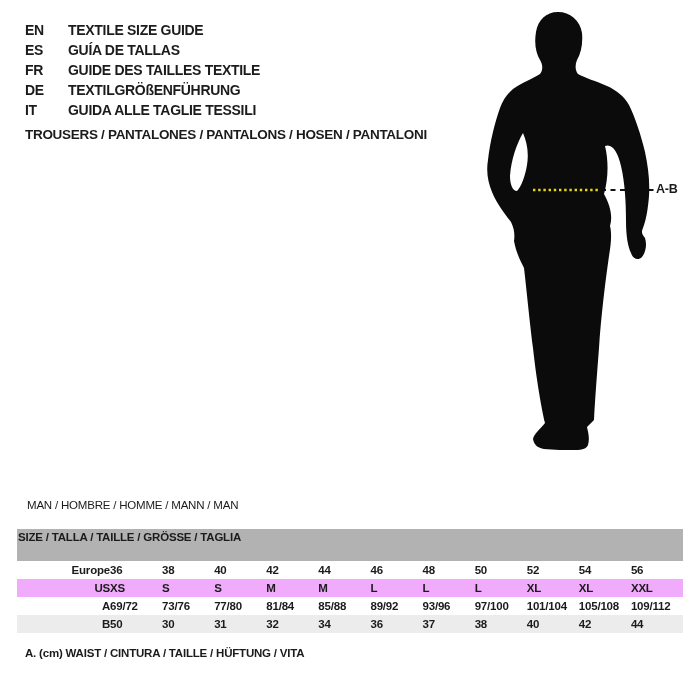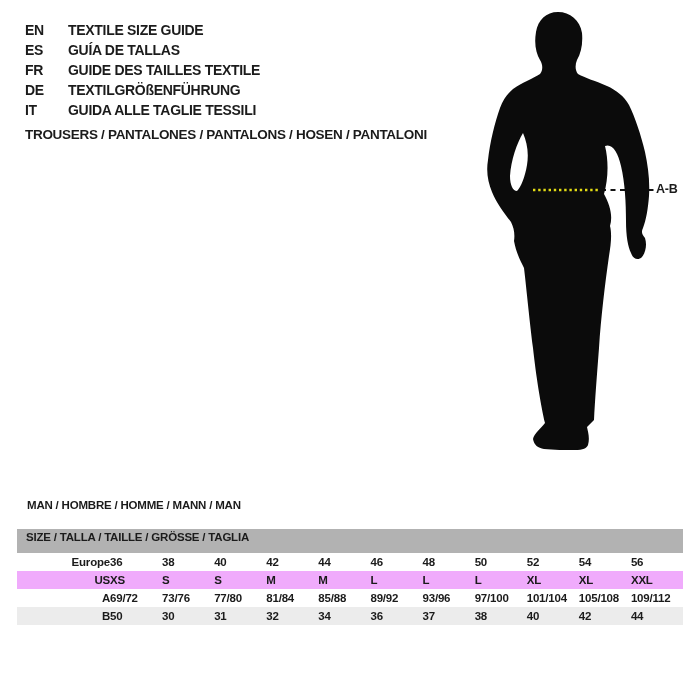--- a/index.html
+++ b/index.html
@@ -17,26 +17,26 @@
     letter-spacing:-0.3px;line-height:16px;
   }
   
   .diagram{position:absolute;left:480px;top:0;width:220px;height:470px;}
   .ab-label{
     position:absolute;left:656px;top:182px;font-size:12.5px;font-weight:700;
     letter-spacing:-0.2px;line-height:15px;
   }
   
   .section-title{
-    position:absolute;left:27px;top:498px;font-size:11.5px;font-weight:700;
+    position:absolute;left:27px;top:498px;font-size:11.5px;font-weight:400;
     letter-spacing:-0.2px;line-height:14px;
   }
   
   .size-table{position:absolute;left:17px;top:529px;width:666px;font-weight:700;letter-spacing:-0.2px;}
-  .tbl-header{height:24px;line-height:16px;font-size:11.5px;padding-left:9px;box-sizing:border-box;}
+  .tbl-header{height:32px;line-height:16px;font-size:11.5px;padding-left:1px;box-sizing:border-box;}
   .tbl-row{display:grid;grid-template-columns:93px repeat(11,1fr);height:18px;line-height:18px;font-size:11.5px;}
   .tbl-row .lbl{padding-left:9px;text-align:right;}
   .tbl-row .val{text-align:left;}
   
   .footnotes{position:absolute;left:25px;top:645px;font-size:11.5px;font-weight:700;letter-spacing:-0.2px;line-height:17px;}
 </style>
 </head>
 <body>
 
 <div class="page">
@@ -181,15 +181,16 @@
       <span class="val">36</span>
       <span class="val">37</span>
       <span class="val">38</span>
       <span class="val">40</span>
       <span class="val">42</span>
       <span class="val">44</span>
     </div>
   </div>
 
   <div class="footnotes">
+    <div>A. (cm) WAIST / CINTURA / TAILLE / HÜFTUNG / VITA</div>
   </div>
 
 </div>
 
 </body></html>

